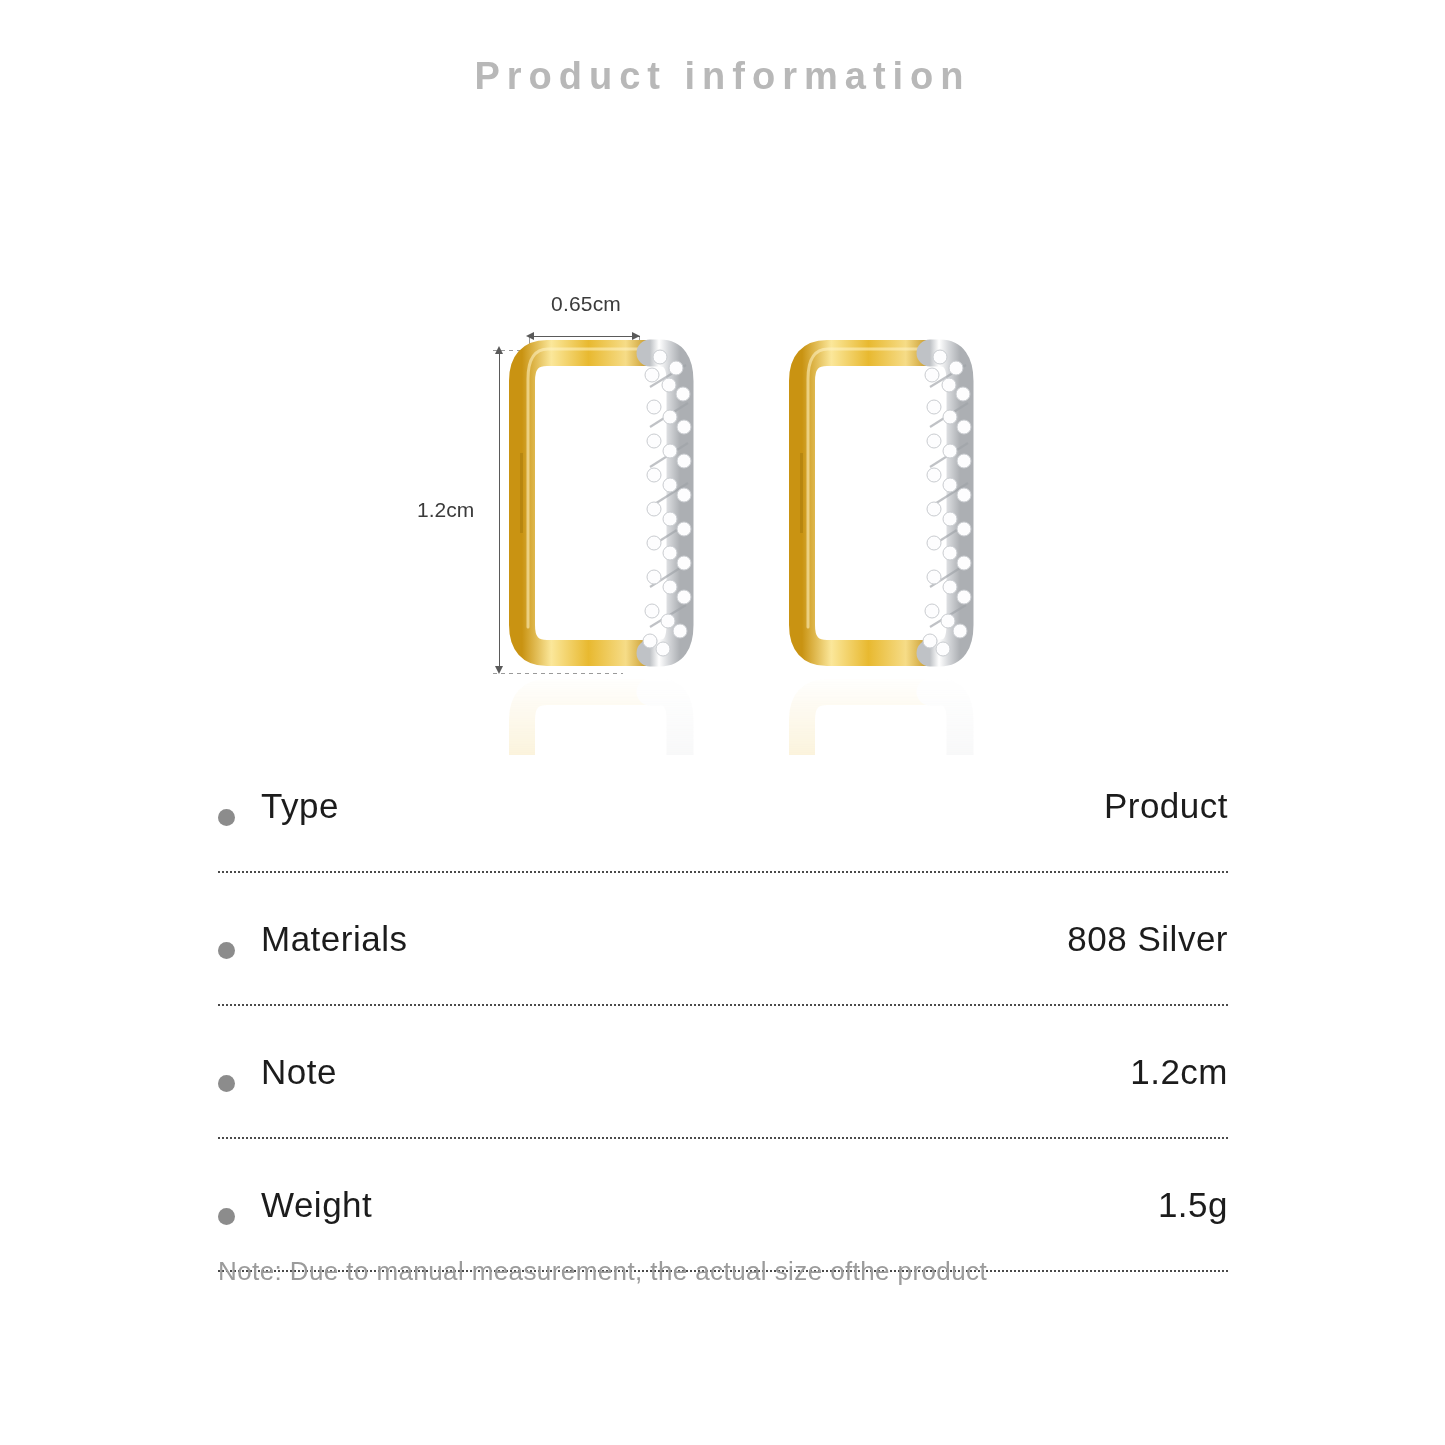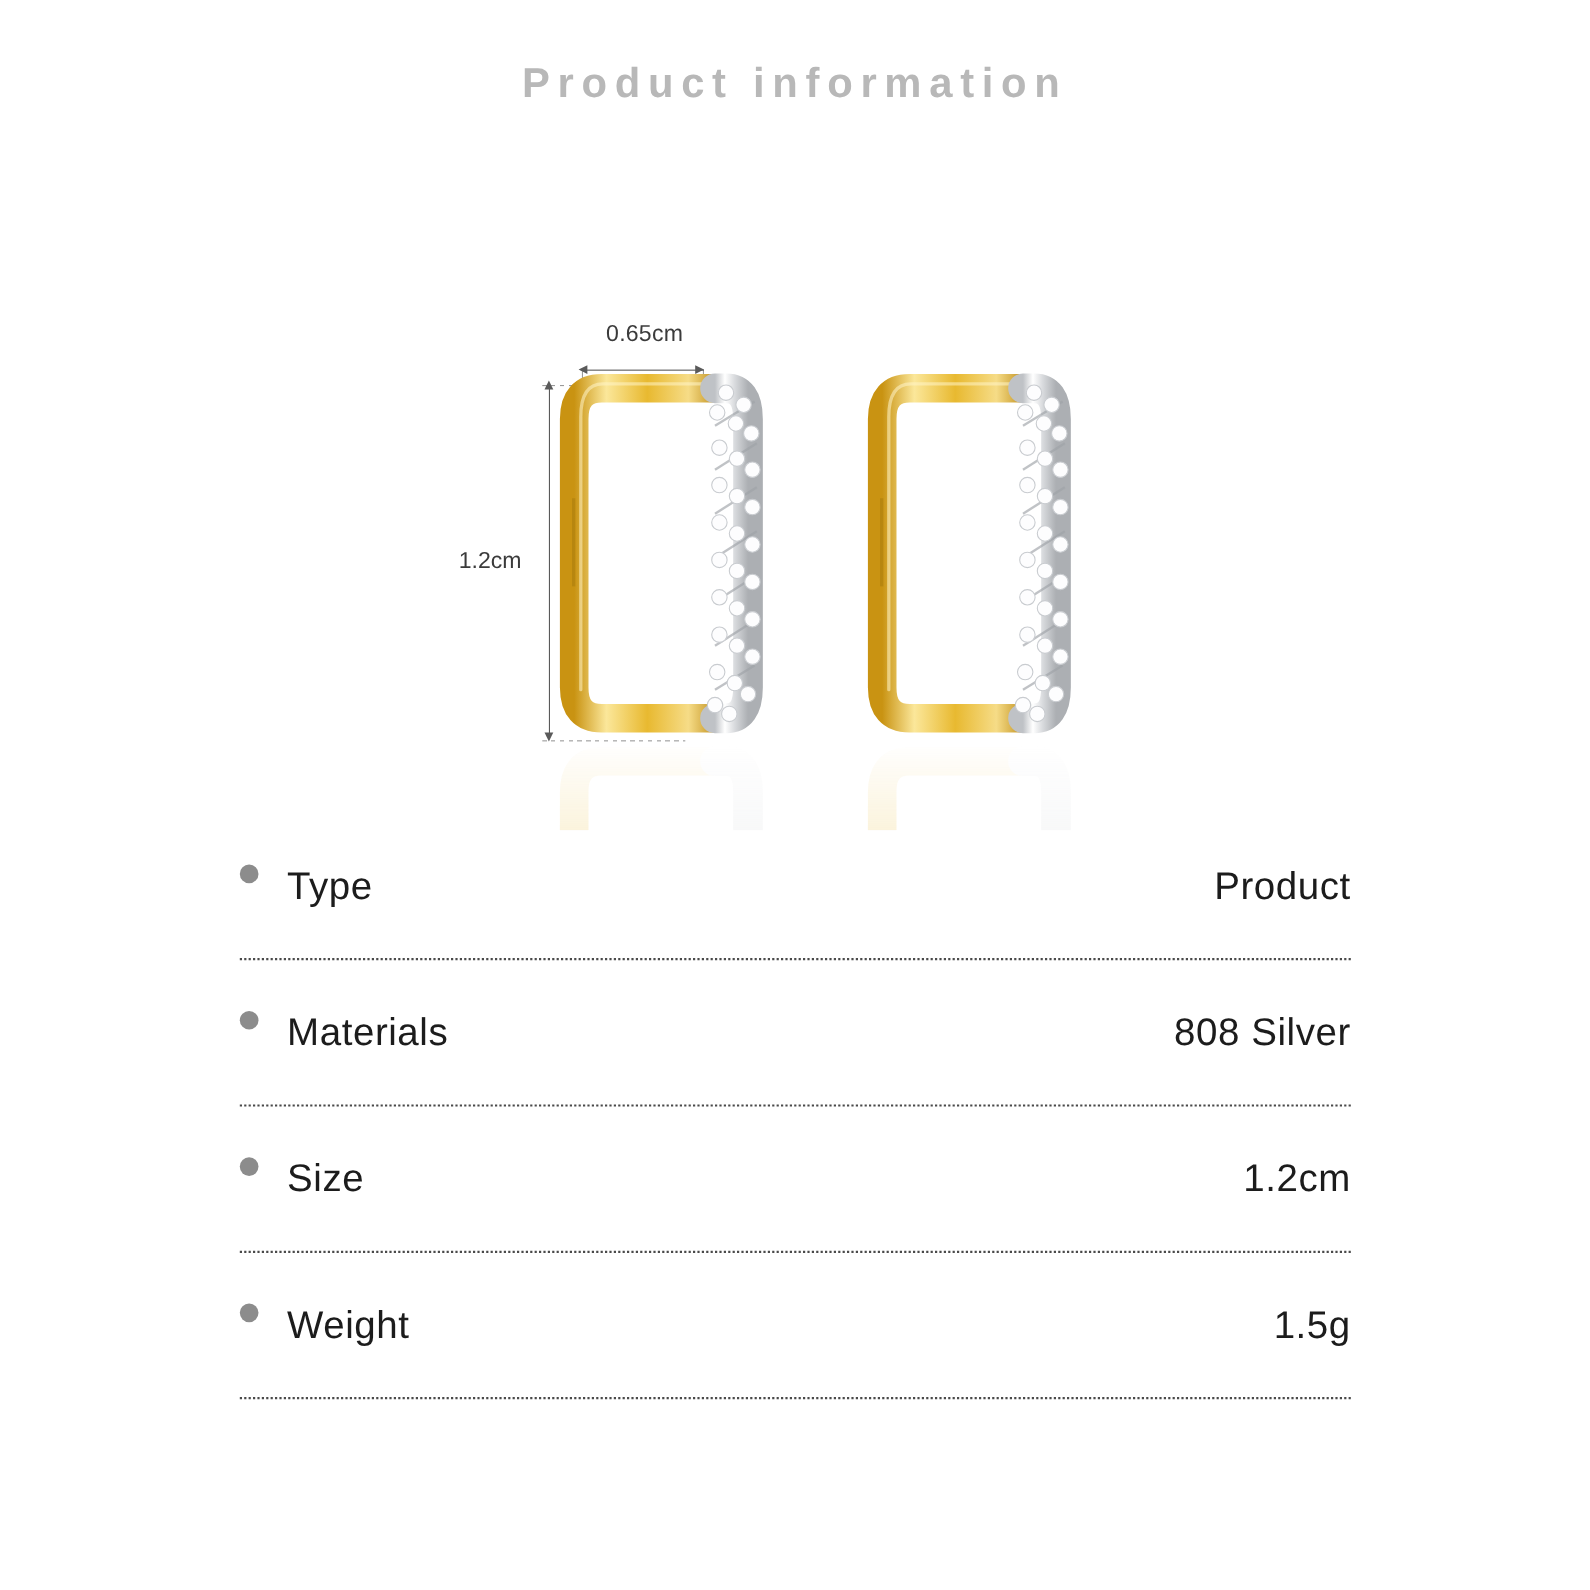--- a/index.html
+++ b/index.html
@@ -142,21 +142,21 @@
   }
   .spec-row {
     display: flex;
     align-items: center;
     justify-content: space-between;
     height: 131px;
     border-bottom: 2px dotted #4a4a4a;
   }
   .spec-left {
     display: flex;
-    align-items: flex-start;
+    align-items: flex-end;
     gap: 26px;
   }
   .bullet {
     width: 17px;
     height: 17px;
     border-radius: 50%;
     background: #8c8c8c;
     flex: none;
   }
   .spec-label {
@@ -385,31 +385,32 @@
       <div class="spec-left">
         <span class="bullet"></span>
         <span class="spec-label">Materials</span>
       </div>
       <span class="spec-value">808 Silver</span>
     </div>
 
     <div class="spec-row">
       <div class="spec-left">
         <span class="bullet"></span>
-        <span class="spec-label">Size</span>
+        <span class="spec-label">Note</span>
       </div>
       <span class="spec-value">1.2cm</span>
     </div>
 
     <div class="spec-row">
       <div class="spec-left">
         <span class="bullet"></span>
         <span class="spec-label">Weight</span>
       </div>
       <span class="spec-value">1.5g</span>
     </div>
 
   </div>
 
   <div class="note">
+    <div>Note: Due to manual measurement, the actual size ofthe product</div>
   </div>
 
 </div>
 
 </body></html>

